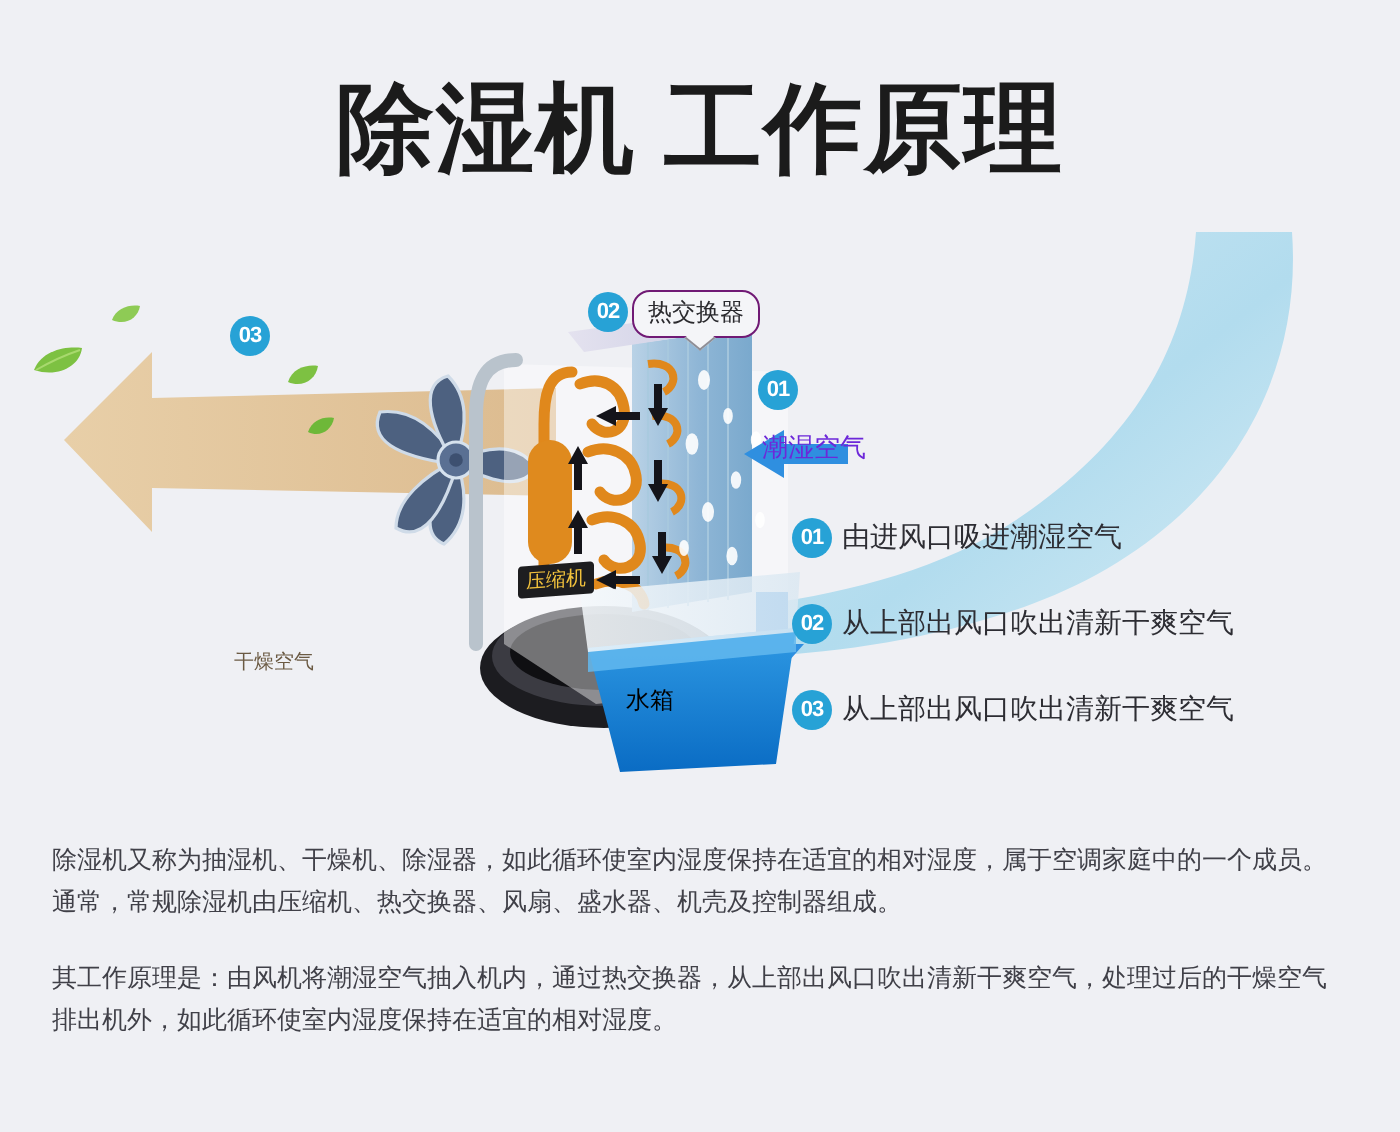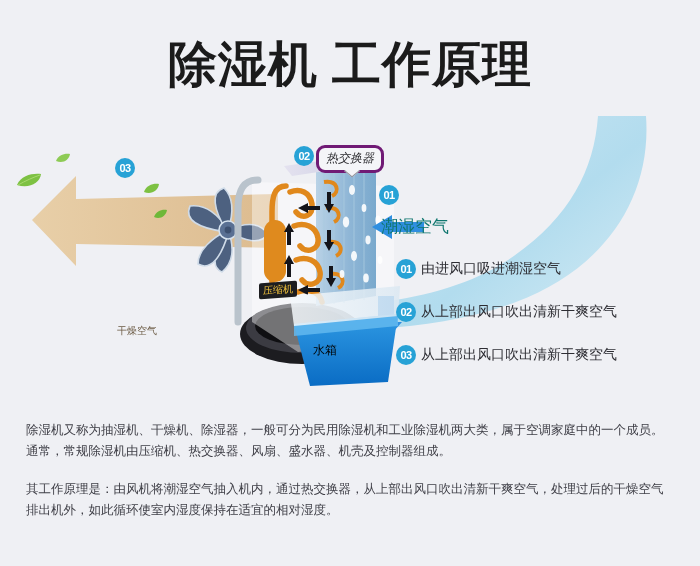--- a/index.html
+++ b/index.html
@@ -104,48 +104,47 @@
     color: #6b5a43;
     white-space: nowrap;
   }
   .badge-03-dry { left: 115px; top: 40px; }
 
   .callout {
     position: absolute;
     left: 316px;
     top: 27px;
     padding: 2px 7px 3px;
-    border: 3px solid #701a75;
+    border: 1px solid #701a75;
     border-radius: 9px;
     background: #f4f5f8;
     font-size: 12px;
     color: #2a2a2e;
     white-space: nowrap;
-    font-style: italic;
   }
   .callout::after {
     content: "";
     position: absolute;
     left: 28px;
     bottom: -6px;
     width: 9px;
     height: 9px;
     background: #f4f5f8;
     border-right: 1px solid #8e8e96;
     border-bottom: 1px solid #8e8e96;
     transform: rotate(45deg) skew(-6deg, -6deg);
   }
   .badge-02-hx { left: 294px; top: 28px; }
 
   .lbl-humid {
     position: absolute;
     left: 381px;
     top: 97px;
-    font-size: 17px;
-    color: #0f766e;
+    font-size: 13px;
+    color: #6d28d9;
     white-space: nowrap;
   }
   .badge-01-humid { left: 379px; top: 67px; }
 
   .lbl-compressor {
     position: absolute;
     left: 259px;
     top: 164px;
     padding: 1px 4px;
     background: #1d1d20;
@@ -398,20 +397,20 @@
     <span class="btext">从上部出风口吹出清新干爽空气</span>
   </div>
   <div class="bullet">
     <span class="bdot">03</span>
     <span class="btext">从上部出风口吹出清新干爽空气</span>
   </div>
 </div>
 
 <div class="paragraphs">
   <div class="para">
-    <p>除湿机又称为抽湿机、干燥机、除湿器，一般可分为民用除湿机和工业除湿机两大类，属于空调家庭中的一个成员。</p>
+    <p>除湿机又称为抽湿机、干燥机、除湿器，如此循环使室内湿度保持在适宜的相对湿度，属于空调家庭中的一个成员。</p>
     <p>通常，常规除湿机由压缩机、热交换器、风扇、盛水器、机壳及控制器组成。</p>
   </div>
   <div class="para">
     <p>其工作原理是：由风机将潮湿空气抽入机内，通过热交换器，从上部出风口吹出清新干爽空气，处理过后的干燥空气</p>
     <p>排出机外，如此循环使室内湿度保持在适宜的相对湿度。</p>
   </div>
 </div>
 
 </body></html>

